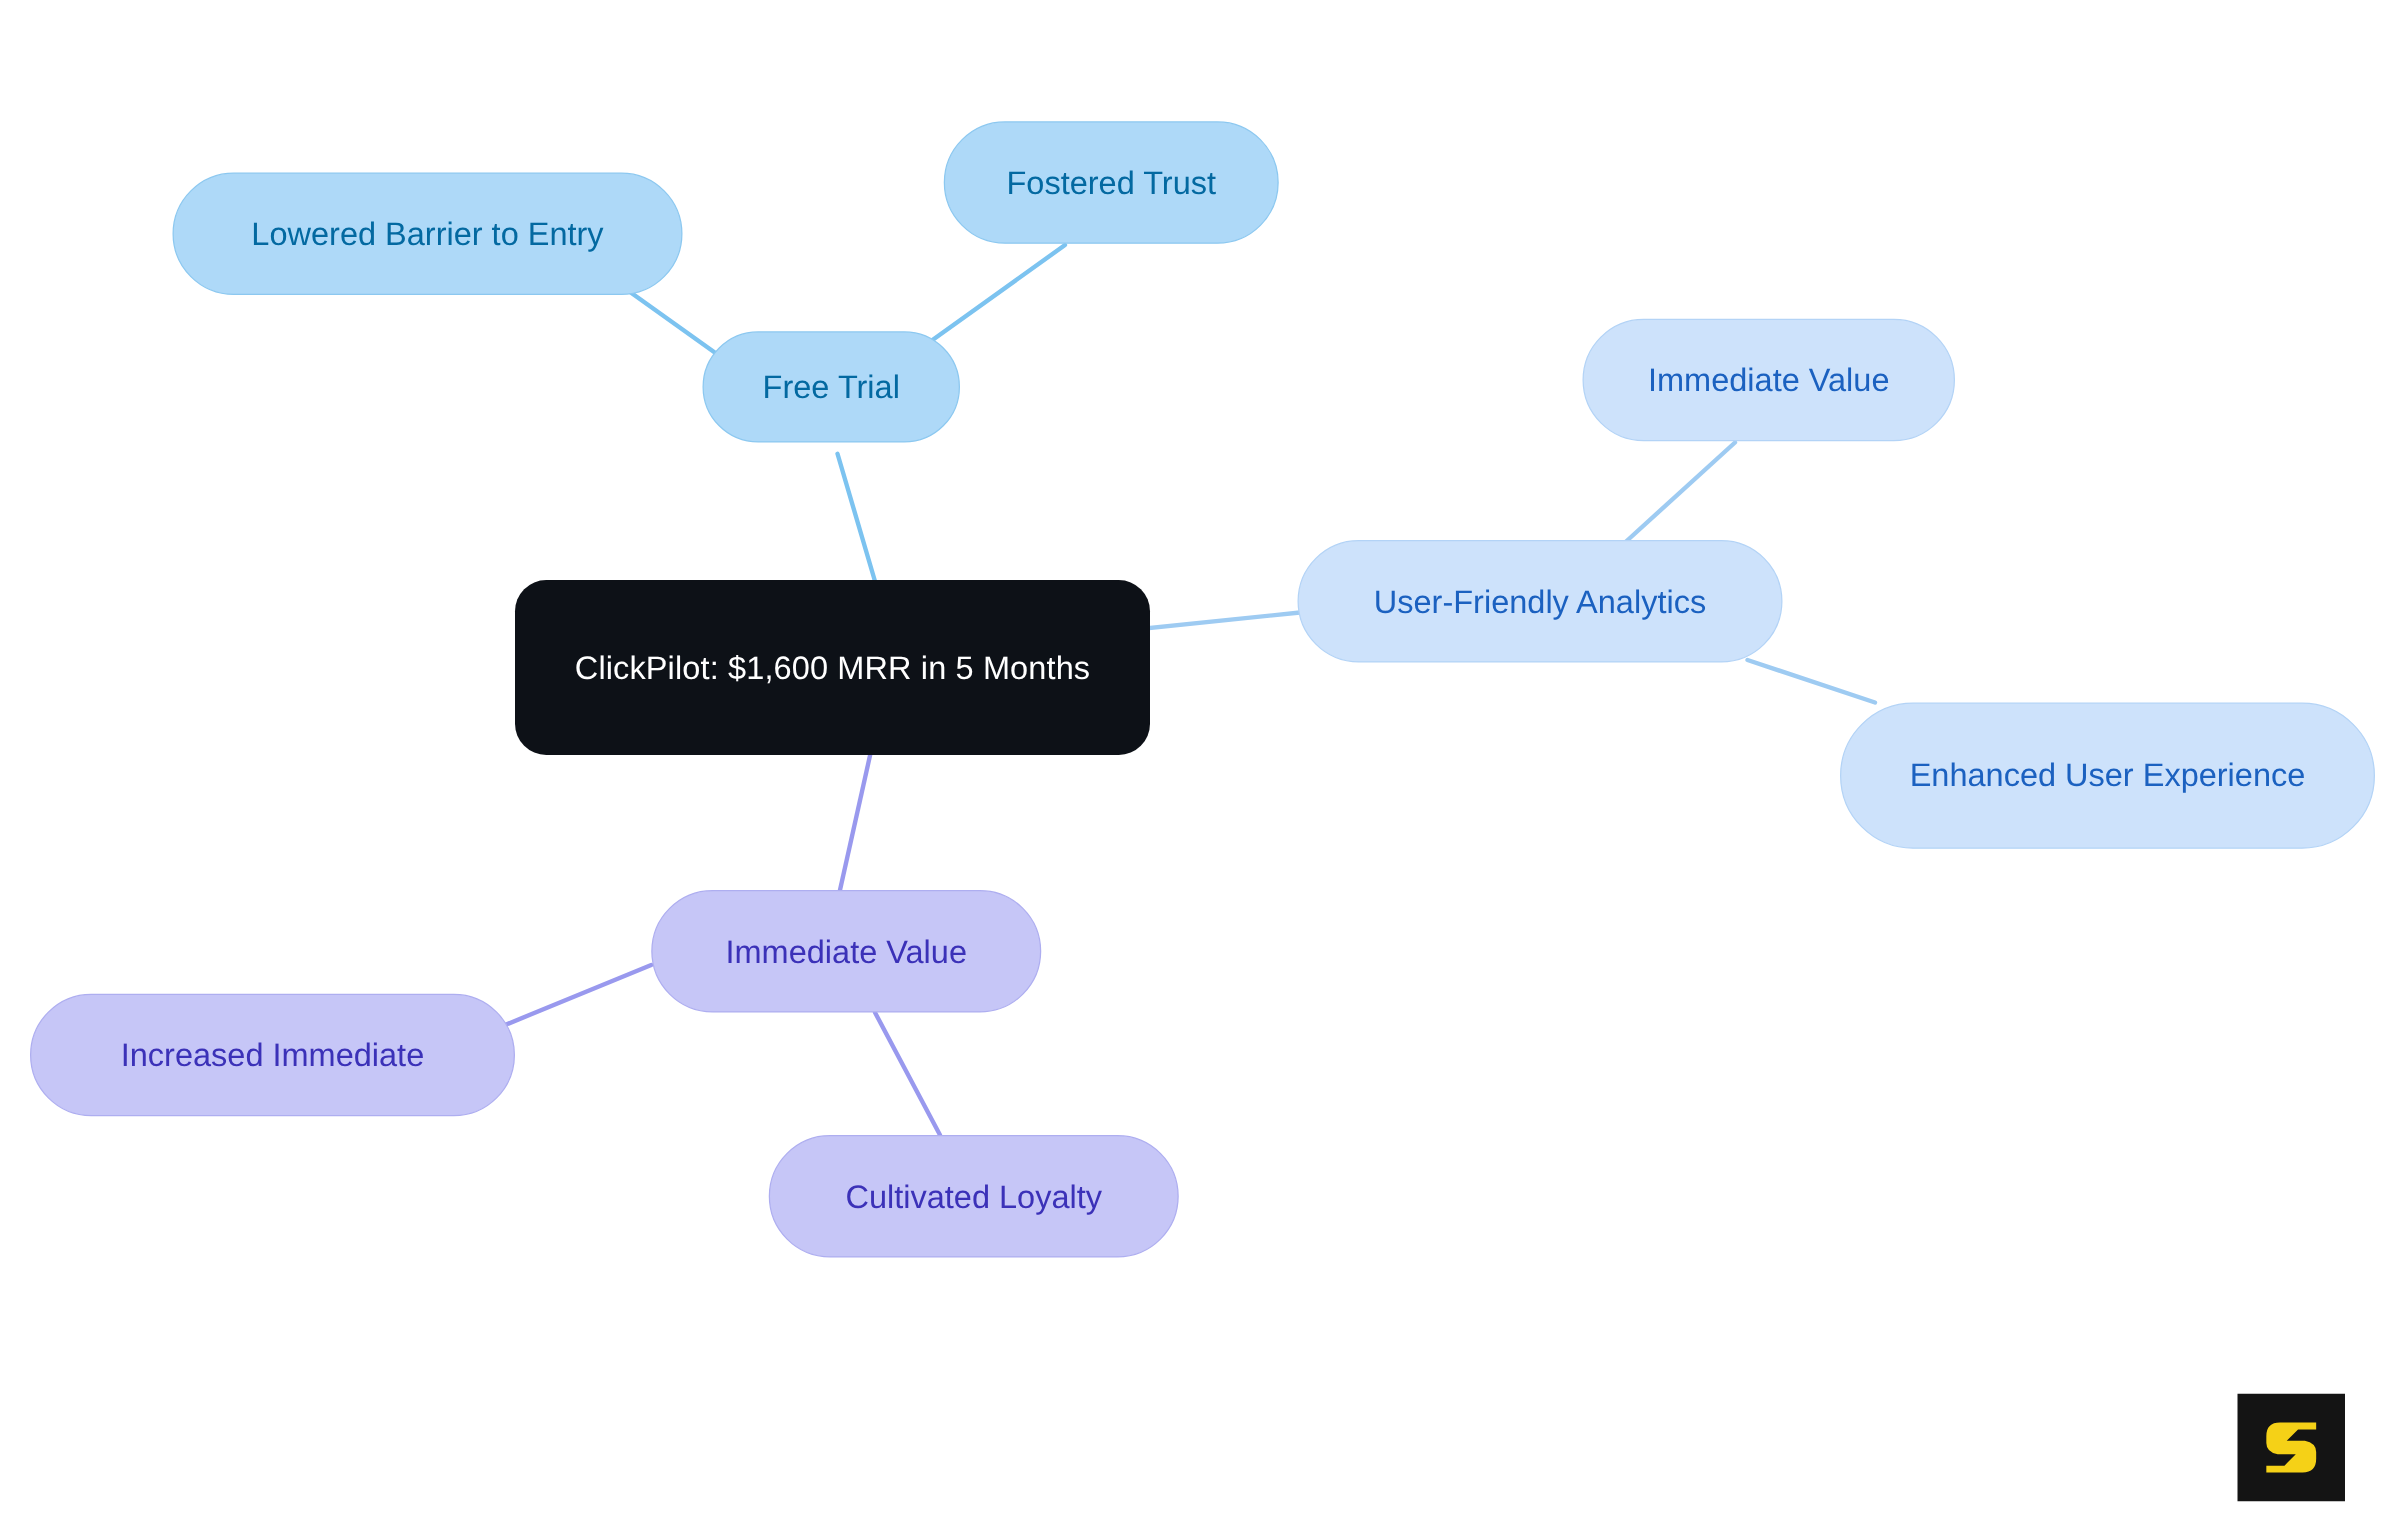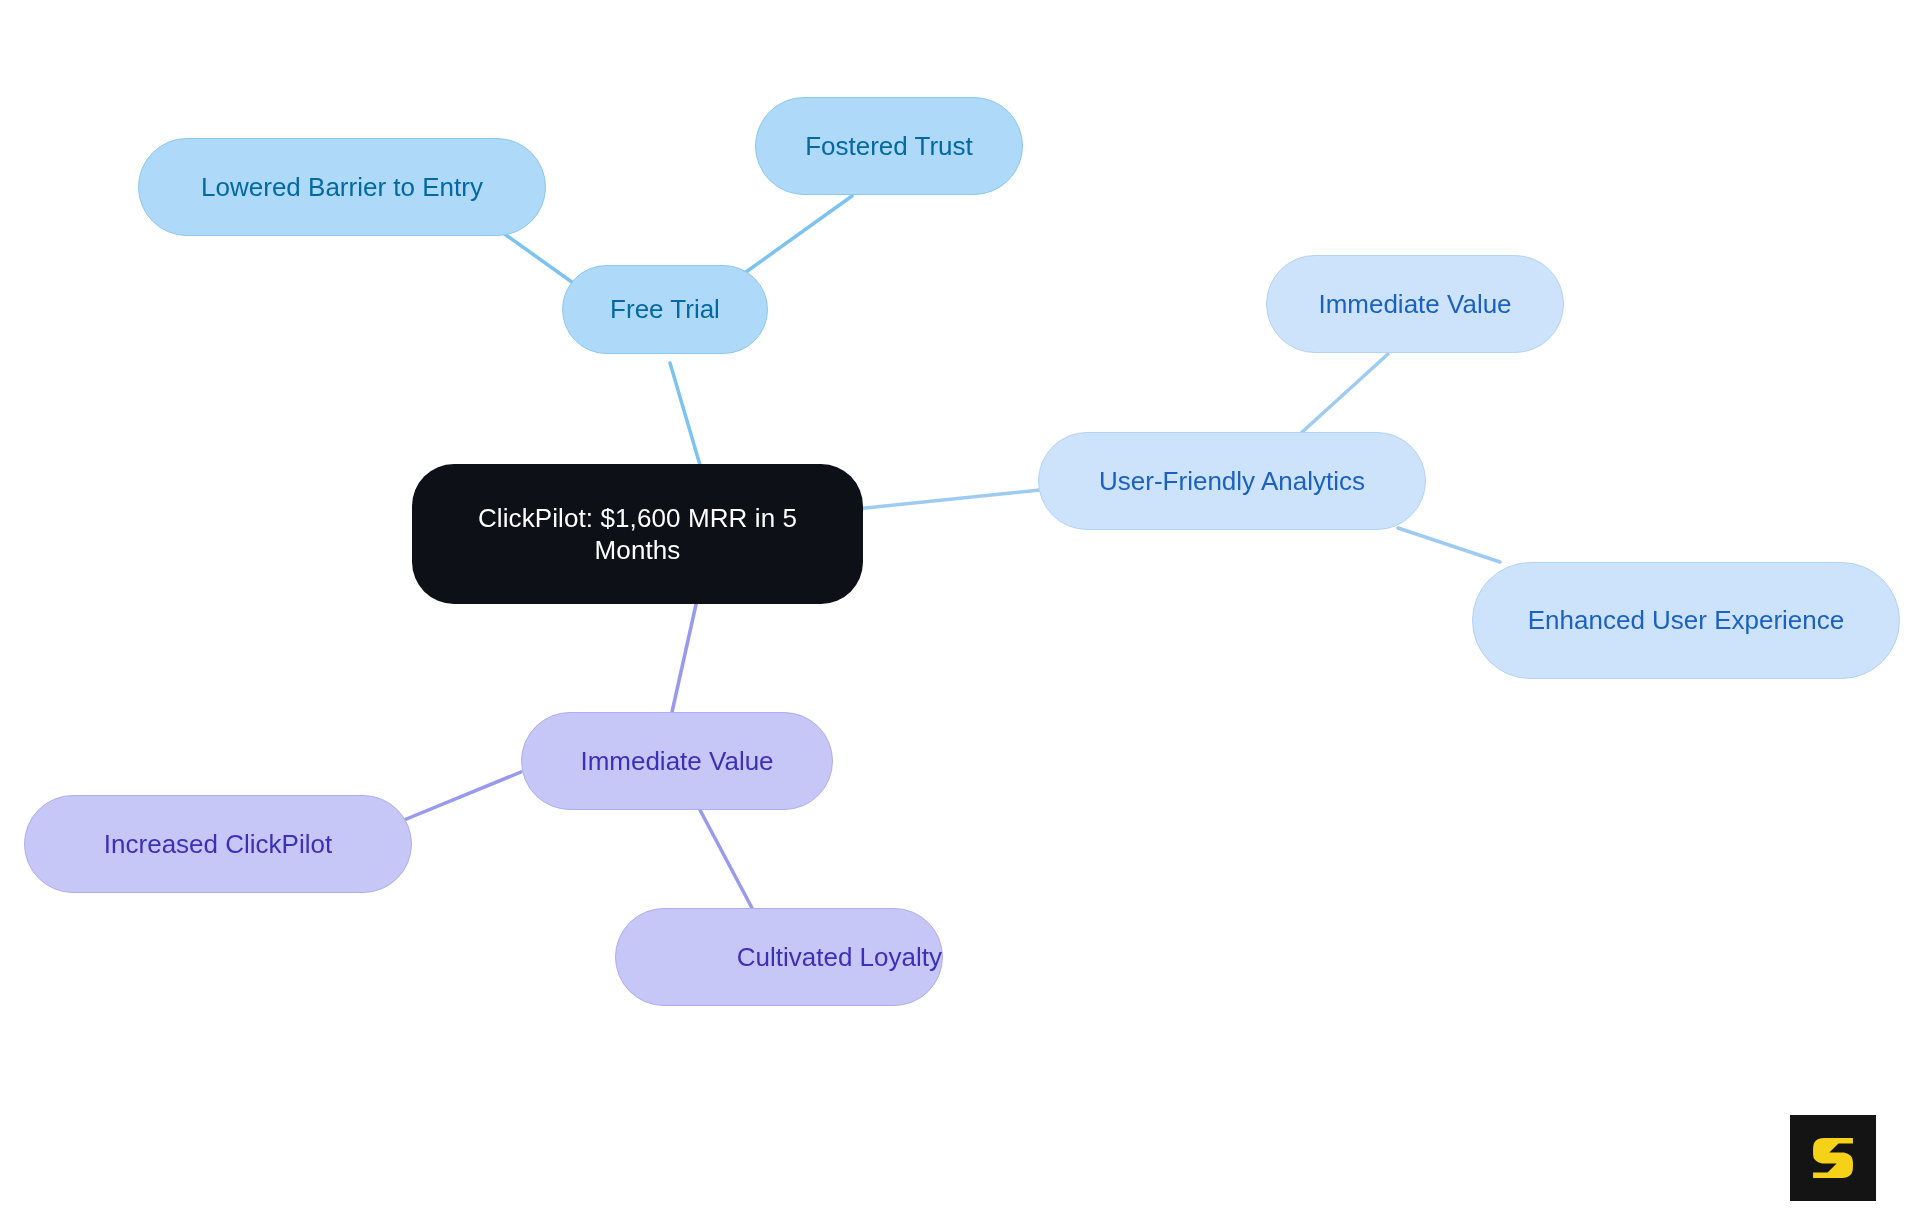--- a/index.html
+++ b/index.html
@@ -85,30 +85,30 @@
       <line x1="583" y1="290" x2="492" y2="225" stroke="#7cc3f0" stroke-width="3.5" stroke-linecap="round"></line>
       <line x1="746" y1="272" x2="852" y2="196" stroke="#7cc3f0" stroke-width="3.5" stroke-linecap="round"></line>
       <line x1="846" y1="510" x2="1040" y2="490" stroke="#9ecbf2" stroke-width="3.5" stroke-linecap="round"></line>
       <line x1="1300" y1="434" x2="1388" y2="354" stroke="#9ecbf2" stroke-width="3.5" stroke-linecap="round"></line>
       <line x1="1398" y1="528" x2="1500" y2="562" stroke="#9ecbf2" stroke-width="3.5" stroke-linecap="round"></line>
       <line x1="697" y1="600" x2="672" y2="712" stroke="#9999ee" stroke-width="3.5" stroke-linecap="round"></line>
       <line x1="521" y1="772" x2="404" y2="820" stroke="#9999ee" stroke-width="3.5" stroke-linecap="round"></line>
       <line x1="700" y1="810" x2="752" y2="908" stroke="#9999ee" stroke-width="3.5" stroke-linecap="round"></line>
     </svg>
   <div id="node-layer">
-      <div class="node root" style="left: 412px; top: 464px; width: 451px; height: 140px;"><span>ClickPilot: $1,600 MRR in 5 Months</span></div>
+      <div class="node root" style="left: 412px; top: 464px; width: 508px; height: 140px; border-radius: 25px;"><span>ClickPilot: $1,600 MRR in 5 Months</span></div>
       <div class="node blue" style="left: 562px; top: 265px; width: 206px; height: 89px;"><span>Free Trial</span></div>
       <div class="node blue" style="left: 138px; top: 138px; width: 408px; height: 98px;"><span>Lowered Barrier to Entry</span></div>
       <div class="node blue" style="left: 755px; top: 97px; width: 268px; height: 98px;"><span>Fostered Trust</span></div>
       <div class="node blue-light" style="left: 1038px; top: 432px; width: 388px; height: 98px; align-items: center;"><span>User-Friendly Analytics</span></div>
       <div class="node blue-light" style="left: 1266px; top: 255px; width: 298px; height: 98px;"><span>Immediate Value</span></div>
       <div class="node blue-light" style="left: 1472px; top: 562px; width: 428px; height: 117px;"><span>Enhanced User Experience</span></div>
       <div class="node purple" style="left: 521px; top: 712px; width: 312px; height: 98px;"><span>Immediate Value</span></div>
-      <div class="node purple" style="left: 24px; top: 795px; width: 388px; height: 98px;"><span>Increased ClickPilot</span></div>
-      <div class="node purple" style="left: 615px; top: 908px; width: 328px; height: 98px; justify-content: flex-end;"><span>Cultivated Loyalty</span></div>
+      <div class="node purple" style="left: 24px; top: 795px; width: 388px; height: 98px;"><span>Increased Immediate</span></div>
+      <div class="node purple" style="left: 615px; top: 908px; width: 328px; height: 98px;"><span>Cultivated Loyalty</span></div>
     </div>
 
   <div id="logo" style="left: 1790px; top: 1115px; width: 86px; height: 86px; background: rgb(20, 20, 20);">
     <svg width="58" height="58" viewBox="0 0 64 64">
       <path id="logo-path" d="M54 10 H22 Q10 10 10 22 V28 Q10 36 20 38 L36 38 L26 48 H10 L10 54 H42 Q54 54 54 42 V36 Q54 28 44 26 L28 26 L38 16 H54 Z" fill="#f5d117"></path>
     </svg>
   </div>
 </div>
 
 </body></html>

